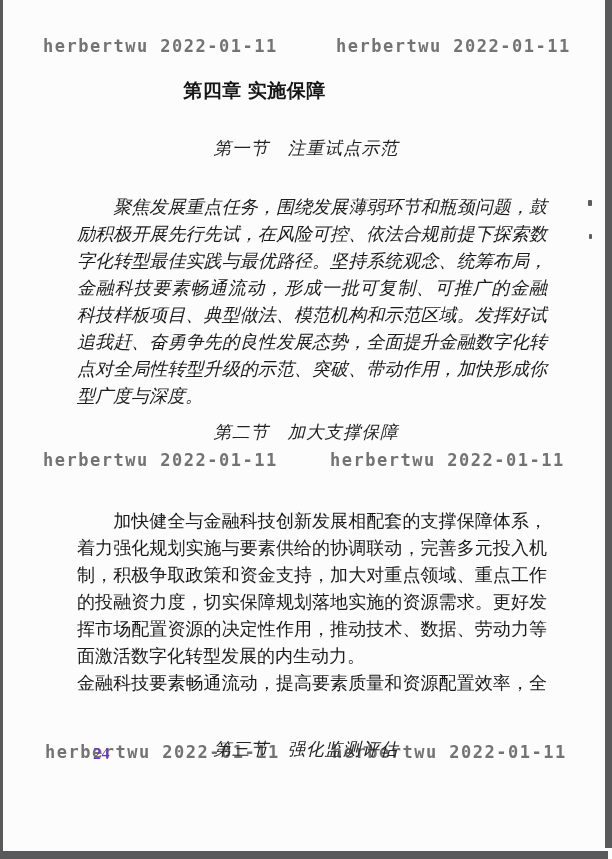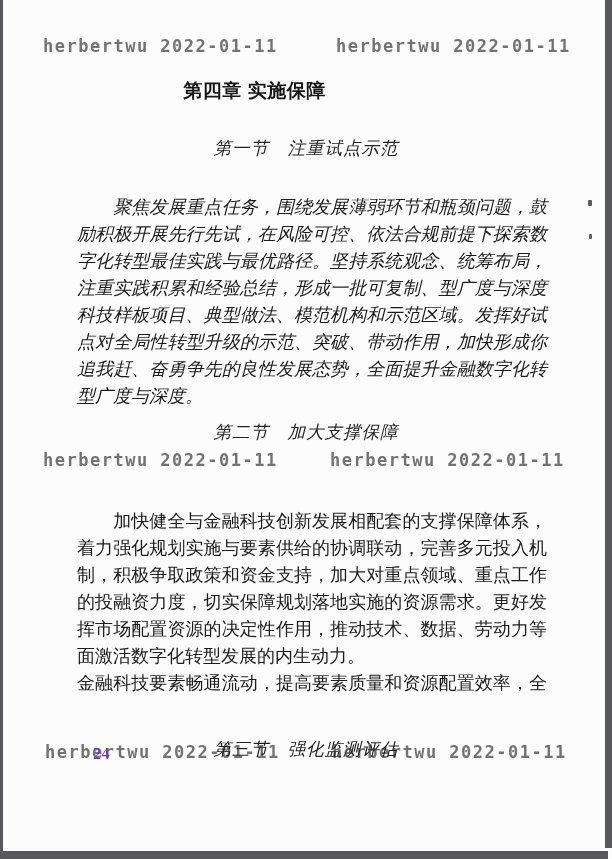--- a/index.html
+++ b/index.html
@@ -85,24 +85,24 @@
   <div class="wm r3a">herbertwu 2022-01-11</div>
   <div class="wm r3b">herbertwu 2022-01-11</div>
 
   <div class="chapter-title">第四章 实施保障</div>
 
   <div class="section-heading h1">第一节　注重试点示范</div>
   <div class="para p1">
     <span class="line">　　聚焦发展重点任务，围绕发展薄弱环节和瓶颈问题，鼓</span>
     <span class="line">励积极开展先行先试，在风险可控、依法合规前提下探索数</span>
     <span class="line">字化转型最佳实践与最优路径。坚持系统观念、统筹布局，</span>
-    <span class="line">注重实践积累和经验总结，形成一批可复制、型广度与深度</span>
+    <span class="line">金融科技要素畅通流动，形成一批可复制、可推广的金融</span>
     <span class="line">科技样板项目、典型做法、模范机构和示范区域。发挥好试</span>
+    <span class="line">追我赶、奋勇争先的良性发展态势，全面提升金融数字化转</span>
     <span class="line">点对全局性转型升级的示范、突破、带动作用，加快形成你</span>
-    <span class="line">追我赶、奋勇争先的良性发展态势，全面提升金融数字化转</span>
     <span class="line last">型广度与深度。</span>
   </div>
 
   <div class="section-heading h2">第二节　加大支撑保障</div>
   <div class="para p2">
     <span class="line">　　加快健全与金融科技创新发展相配套的支撑保障体系，</span>
     <span class="line">着力强化规划实施与要素供给的协调联动，完善多元投入机</span>
     <span class="line">制，积极争取政策和资金支持，加大对重点领域、重点工作</span>
     <span class="line">的投融资力度，切实保障规划落地实施的资源需求。更好发</span>
     <span class="line">挥市场配置资源的决定性作用，推动技术、数据、劳动力等</span>

